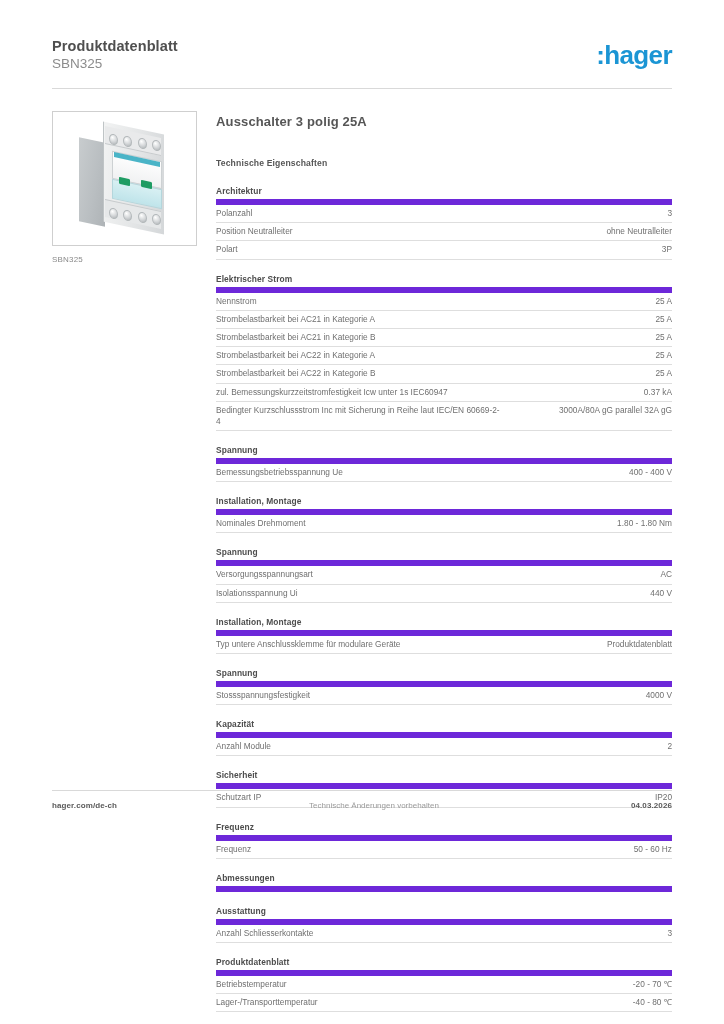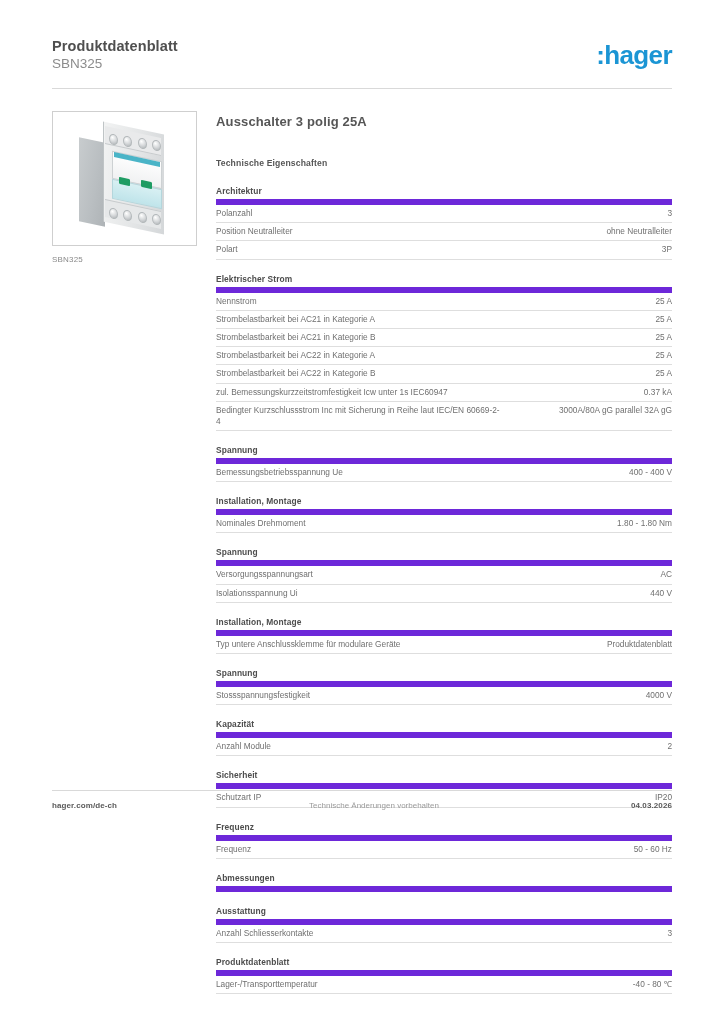--- a/index.html
+++ b/index.html
@@ -419,20 +419,24 @@
                   <td class="v">3</td>
                 </tr>
               </tbody>
             </table>
           </div>
           <div class="section">
             <div class="section-title">Produktdatenblatt</div>
             <table class="rows">
               <tbody>
                 <tr>
+                  <td class="k">Betriebstemperatur</td>
+                  <td class="v">-20 - 70 ℃</td>
+                </tr>
+                <tr>
                   <td class="k">Lager-/Transporttemperatur</td>
                   <td class="v">-40 - 80 ℃</td>
                 </tr>
               </tbody>
             </table>
           </div>
         </div>
     </div>
 
   </div>

